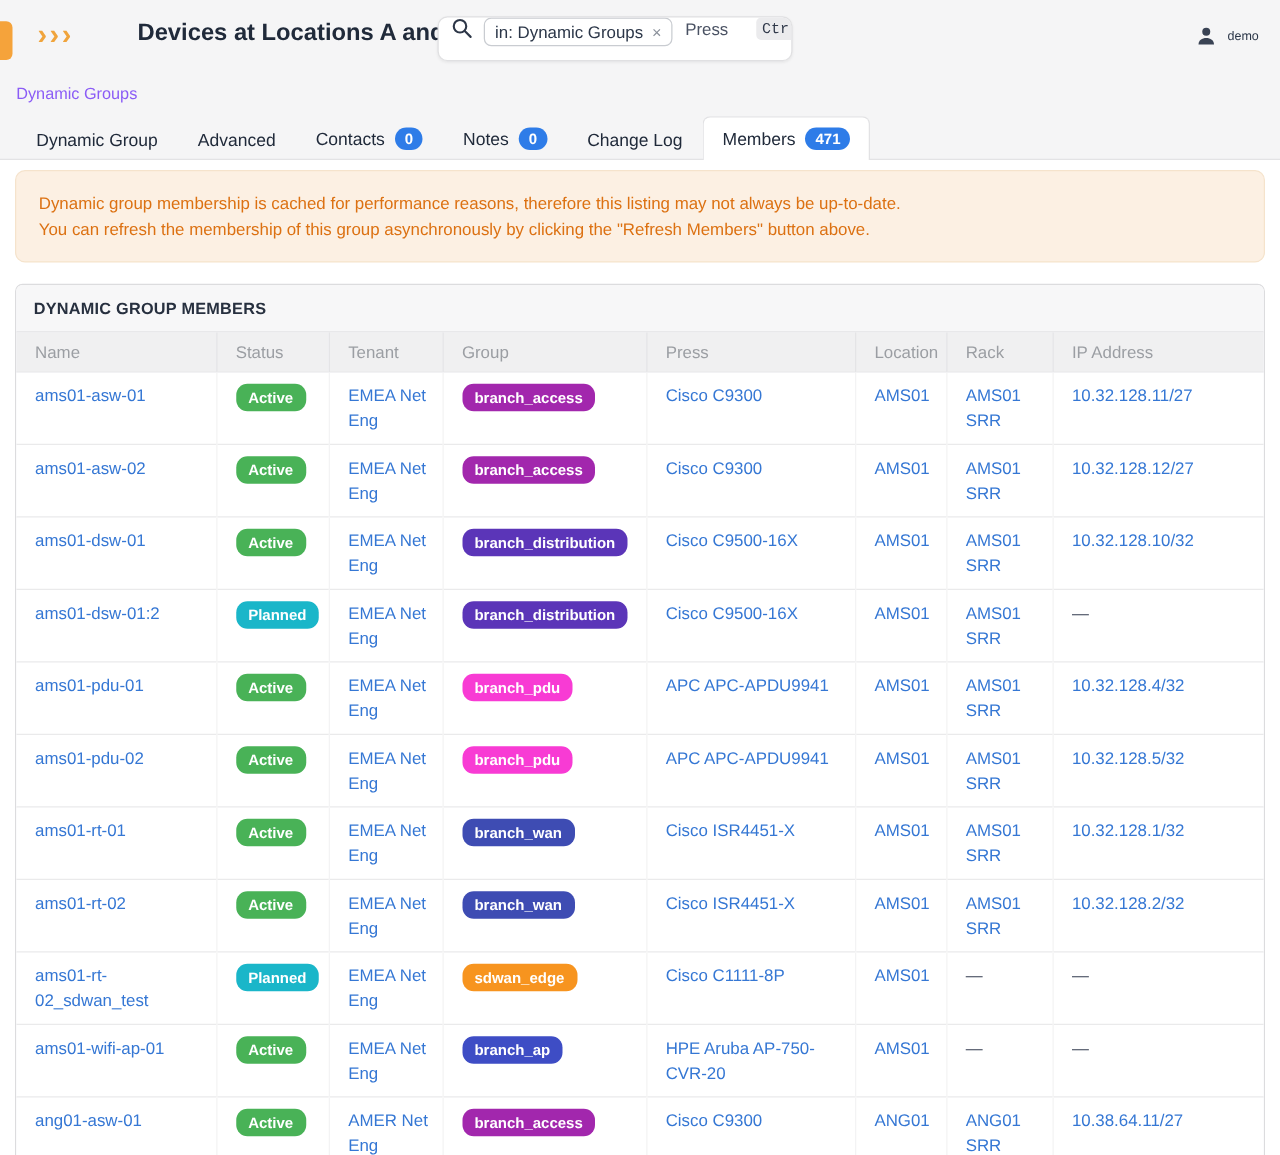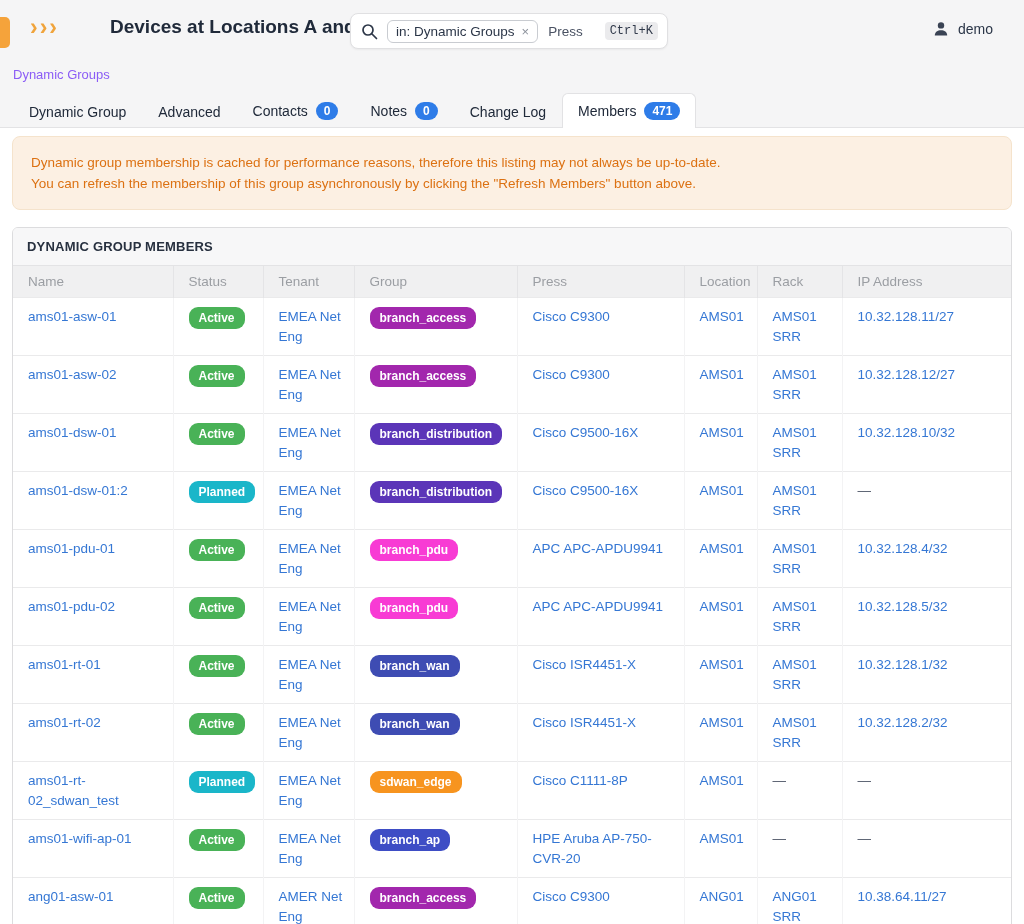--- a/index.html
+++ b/index.html
@@ -9,35 +9,35 @@
   
   .topbar { position: relative; height: 128px; background: #f5f5f6; border-bottom: 1px solid #e3e3e5; }
   .orange-strip { position: absolute; left: 0; top: 17px; width: 10px; height: 31px;
                   background: #f5a33b; border-radius: 0 5px 5px 0; }
   .chevrons { position: absolute; left: 30px; top: 14px; color: #f0a43c; font-size: 23px;
               font-weight: bold; letter-spacing: 2px; }
   .page-title { position: absolute; left: 110px; top: 15px; width: 285px; font-size: 19px;
                 font-weight: bold; color: #202a3a; line-height: 1.28; }
   .breadcrumb { position: absolute; left: 13px; top: 67px; font-size: 13px; color: #8b5cf6; }
 
-  .searchbox { position: absolute; left: 350px; top: 13px; width: 318px; height: 36px;
+  .searchbox { position: absolute; left: 350px; top: 13px; width: 284px; height: 36px;
                background: #fff; border: 1px solid #e0e0e2; border-radius: 8px;
-               display: flex; align-items: center; padding: 0 6px 0 10px;
+               display: flex; align-items: flex-start; padding: 0 6px 0 10px;
                overflow: hidden; white-space: nowrap; box-shadow: 0 1px 2px rgba(0,0,0,.05); }
   .search-chip { border: 1px solid #c9ccd1; border-radius: 6px; padding: 3px 8px;
                  font-size: 13.5px; color: #2b3648; display: inline-flex; align-items: center;
                  gap: 7px; margin-left: 9px; background: #fff; }
   .chip-x { color: #8b919b; font-size: 13px; cursor: pointer; }
   .search-hint { color: #4a5263; font-size: 13.5px; margin-left: 10px; display: inline-flex;
                  align-items: center; gap: 22px; }
   kbd { font-family: "Liberation Mono", monospace; background: #ebebed; border-radius: 4px;
         padding: 2px 5px; font-size: 12px; color: #30394a; }
 
-  .user { position: absolute; right: 31px; top: 20px; display: flex; align-items: center;
-          gap: 8px; color: #2b3648; font-size: 14px; }
+  .user { position: absolute; right: 17px; top: 20px; display: flex; align-items: center;
+          gap: 8px; color: #2b3648; font-size: 10px; }
 
   
   .tabs { position: absolute; left: 13px; bottom: -1px; display: flex; align-items: flex-end; justify-content: center; }
   .tab { padding: 8px 15px; font-size: 14px; color: #202a3a; display: flex; gap: 8px;
          align-items: center; cursor: pointer; border: 1px solid transparent; border-bottom: none; }
   .tab.active { background: #fff; border-color: #e2e2e4; border-radius: 6px 6px 0 0; }
   .tab-badge { background: #2e7ce8; color: #fff; font-size: 12px; font-weight: bold;
                border-radius: 9px; padding: 2px 8px; line-height: 1.2; }
 
   

